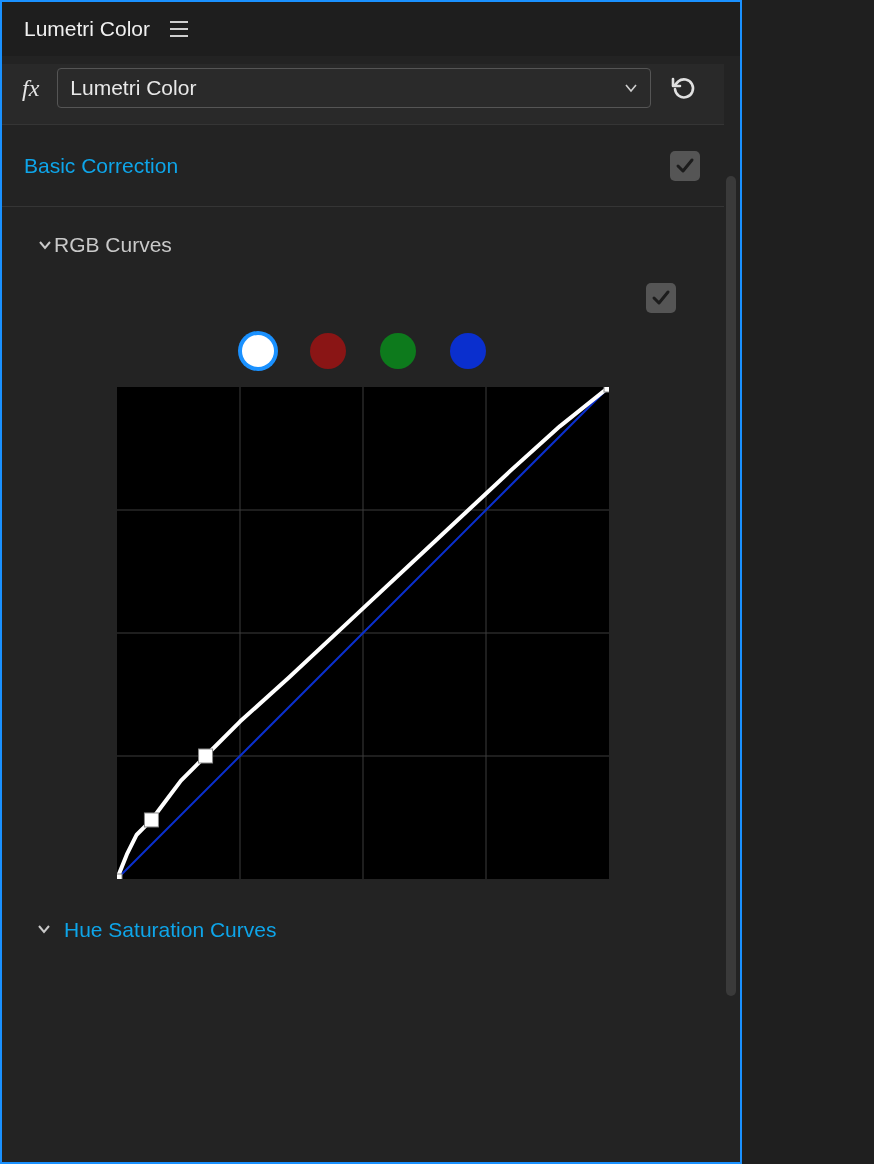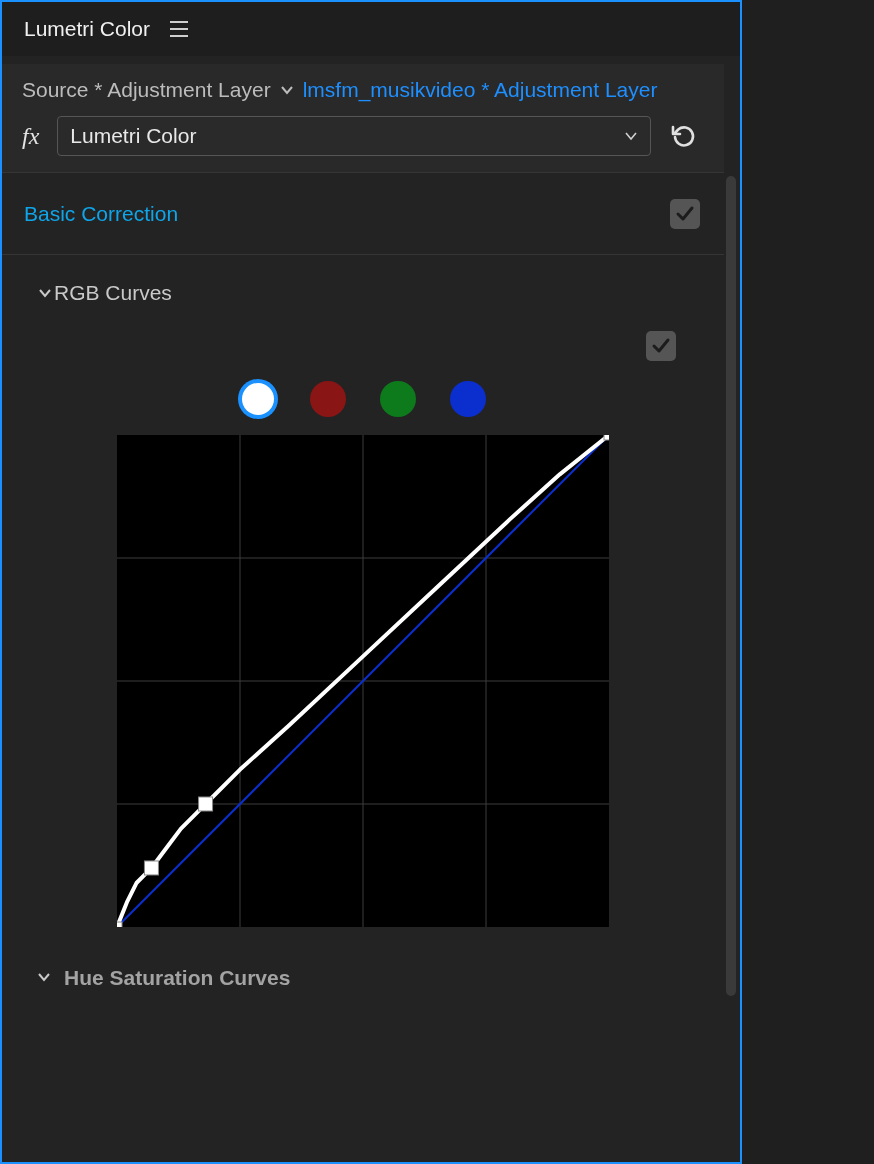--- a/index.html
+++ b/index.html
@@ -223,48 +223,39 @@
   }
 
   .hue-row {
     display: flex;
     align-items: center;
     height: 70px;
     gap: 12px;
     padding-left: 10px;
     margin-top: 10px;
   }
-  .hue-row .sub-label { color: #a3a3a3; font-size: 21px; font-weight: bold; }
+  .hue-row .sub-label { color: #0ea5e9; font-size: 21px; }
 </style>
 </head>
 <body>
 
 <div class="panel">
 
   <div class="title-bar">
     <span class="title">Lumetri Color</span>
     <div class="hamburger">
       <span></span>
         <span></span>
         <span></span>
     </div>
   </div>
 
   <div class="scroll-wrap">
     <div class="scroll-content">
 
-      <div class="source-row">
-        <span class="src">Source * Adjustment Layer</span>
-        <span class="chev">
-          <svg width="16" height="16" viewBox="0 0 16 16">
-              <path d="M3 5l5 6 5-6" fill="none" stroke="#bcbcbc" stroke-width="2"></path>
-            </svg>
-        </span>
-        <span class="dest">lmsfm_musikvideo * Adjustment Layer</span>
-      </div>
 
       <div class="fx-row">
         <span class="fx-icon">fx</span>
         <div class="select">
           <span class="sel-label">Lumetri Color</span>
           <span class="sel-chev">
             <svg width="14" height="14" viewBox="0 0 14 14">
                 <path d="M2 4l5 6 5-6" fill="none" stroke="#cfcfcf" stroke-width="1.6"></path>
               </svg>
           </span>

